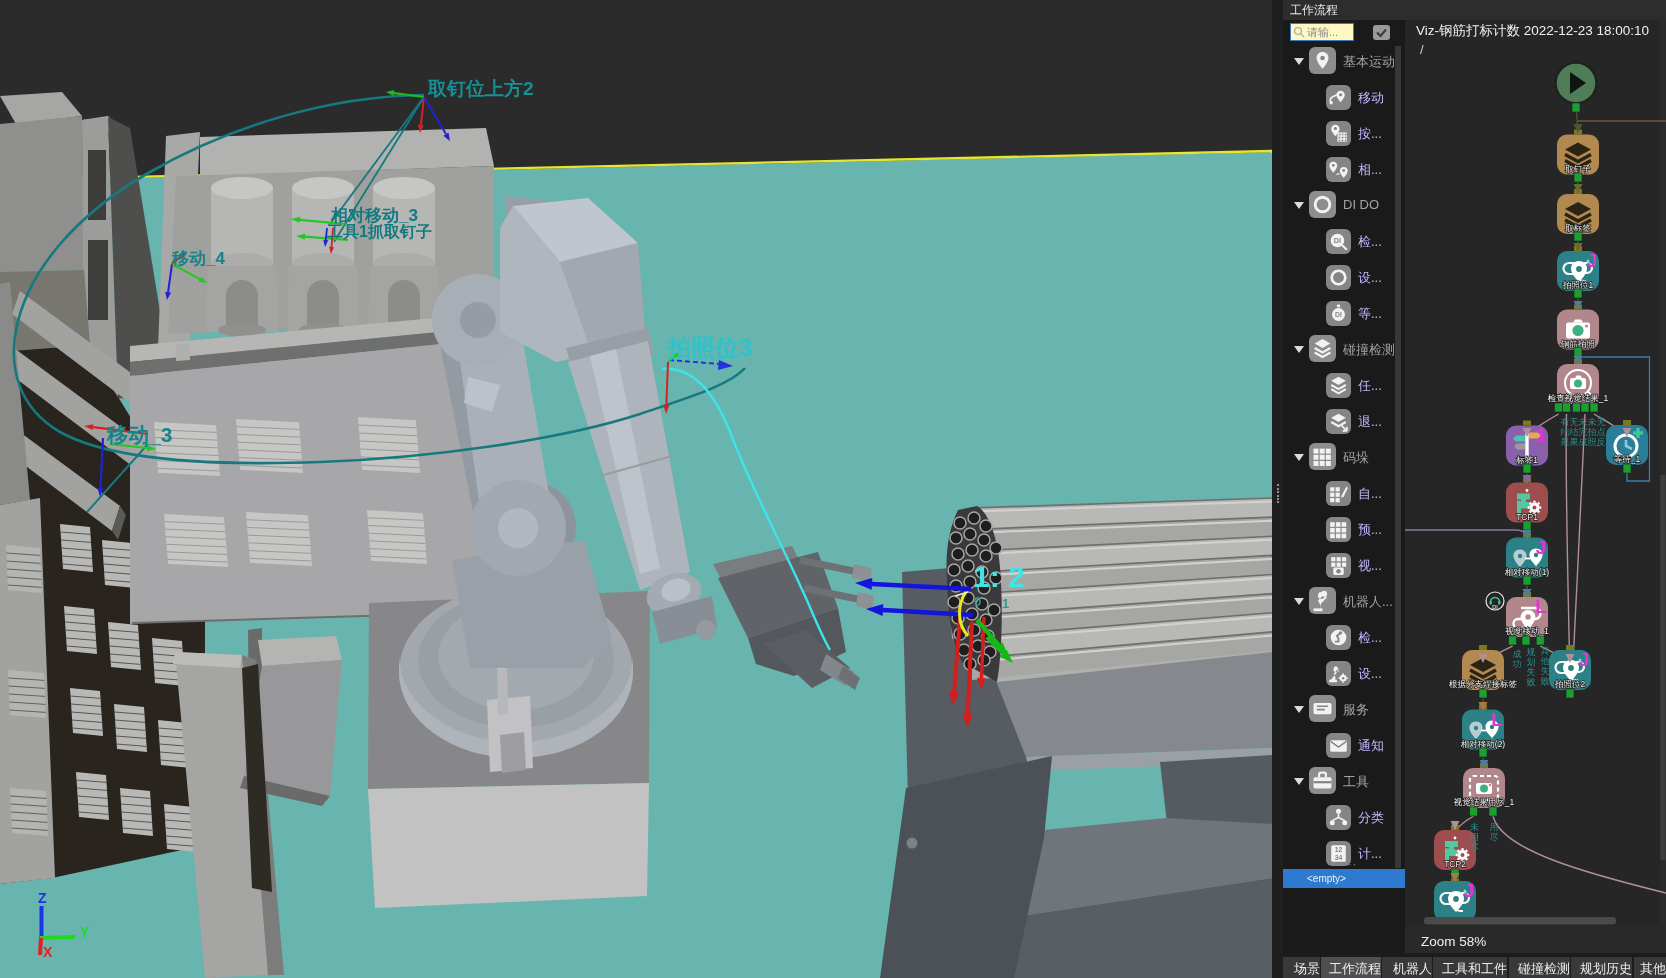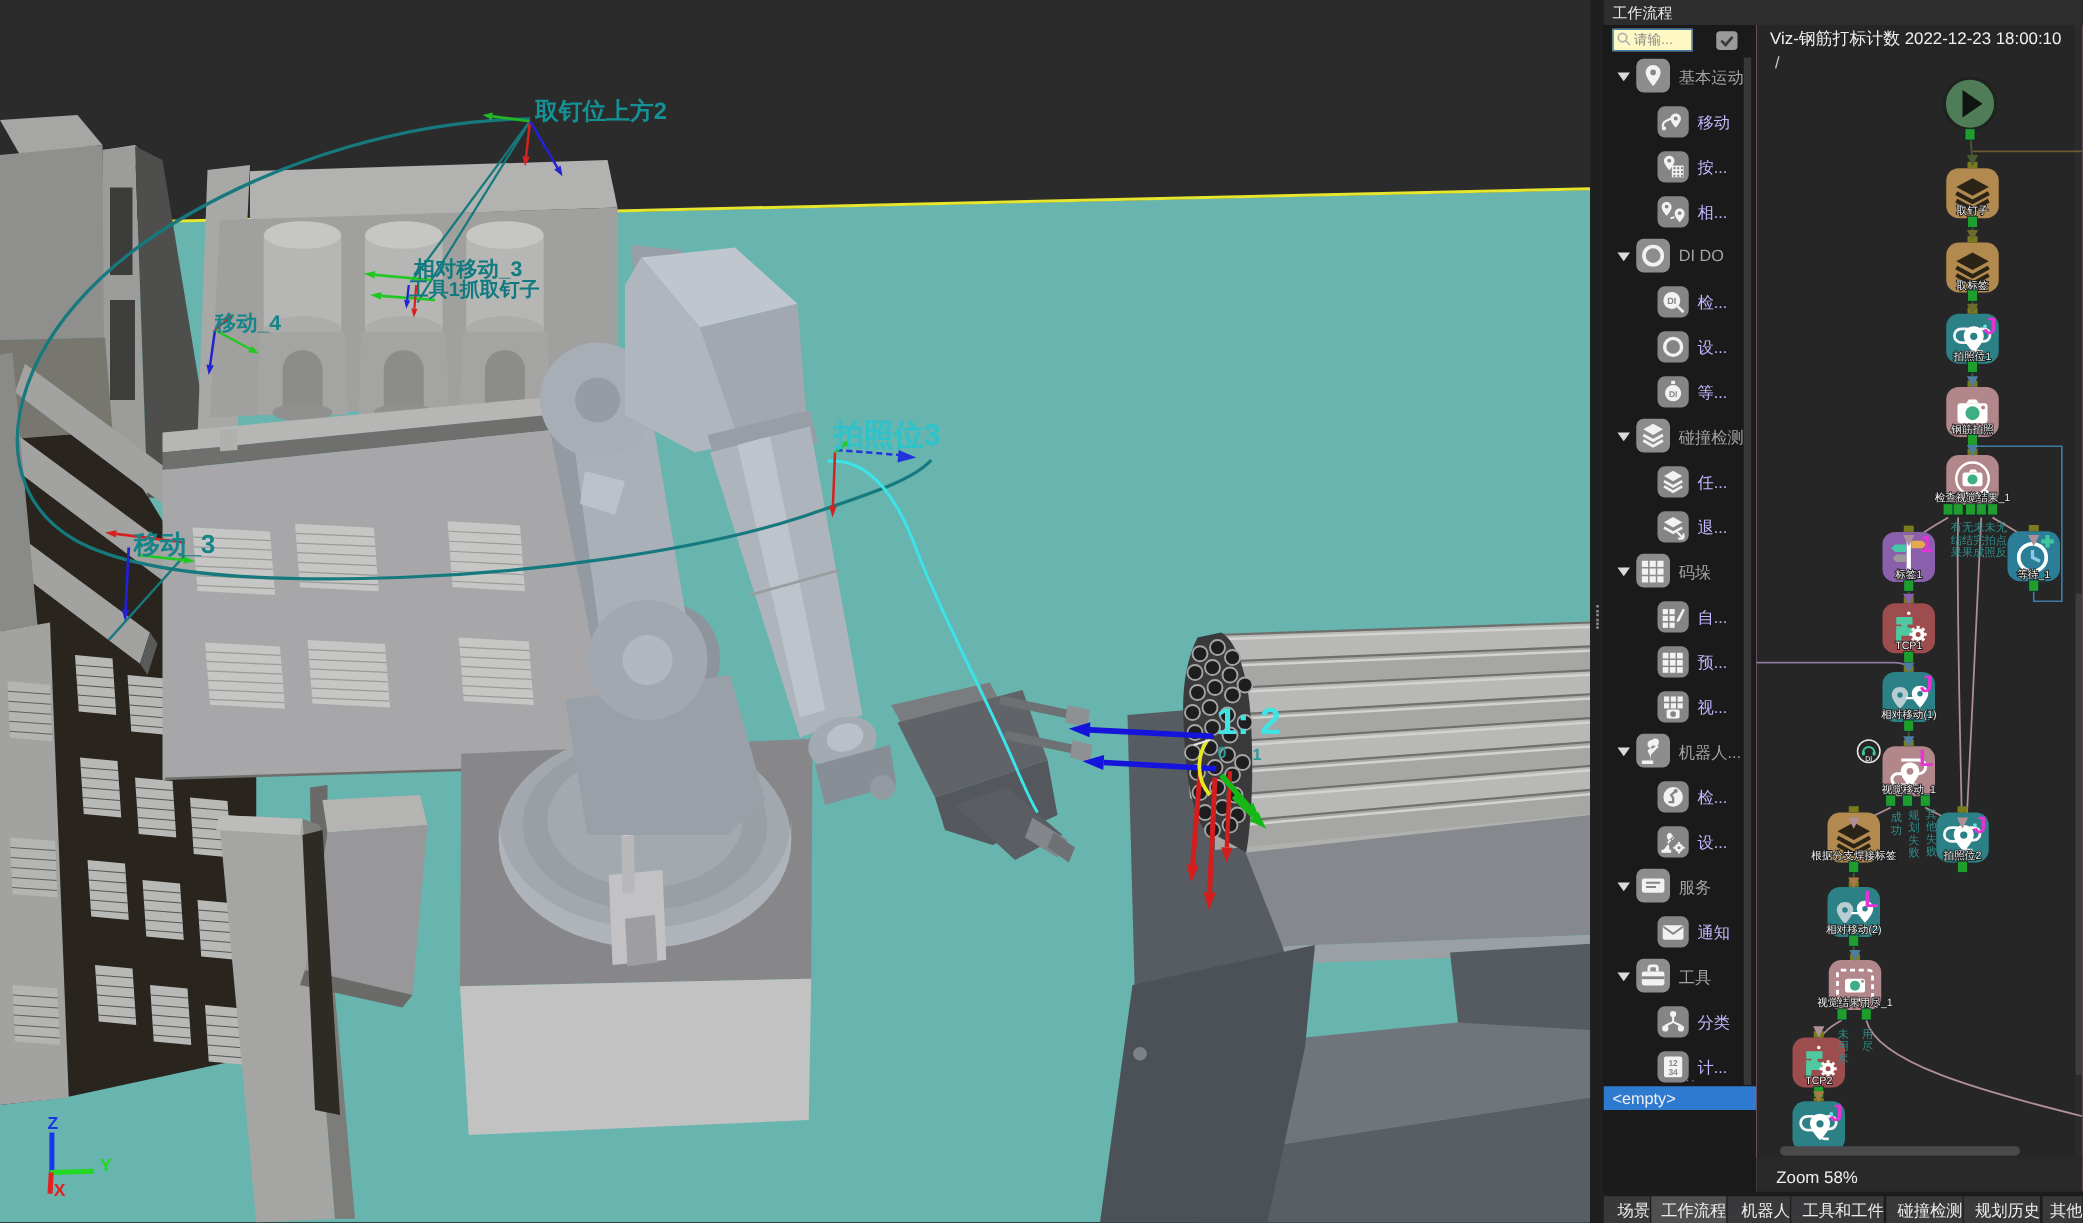--- a/index.html
+++ b/index.html
@@ -15,21 +15,21 @@
 .tab.sel{background:#4f4f51}
 .row{position:absolute;left:0;width:122px;height:36px}
 .tri{position:absolute;left:11px;top:15px;width:0;height:0;border-left:5px solid transparent;border-right:5px solid transparent;border-top:7px solid #dadada}
 .cicon{position:absolute;left:26px;top:4px;width:27px;height:27px;background:#8d8d8d;border-radius:6px;overflow:hidden}
 .kicon{position:absolute;left:43px;top:6px;width:25px;height:25px;background:#858585;border-radius:6px;overflow:hidden}
 .clab{position:absolute;left:60px;top:10px;font-size:13px;color:#a3a3a3;white-space:nowrap}
 .klab{position:absolute;left:75px;top:10px;font-size:13px;color:#c4b5fd;white-space:nowrap}
 #sbox{position:absolute;left:7px;top:3px;width:64px;height:18px;border:1px solid #3f7cba;background:#fef9c3;color:#8a8a8a;font-size:11px;line-height:16px}
 #cbx{position:absolute;left:90px;top:5px;width:17px;height:15px;background:#9a9a9a;border-radius:3px}
 #vsb{position:absolute;left:112px;top:26px;width:6px;height:822px;background:#383838}
-#emptybar{position:absolute;left:0px;top:849px;width:122px;height:19px;background:#2f7ad1;color:#f0f0f0;font-size:13px;line-height:19px;padding-left:7px}
+#emptybar{position:absolute;left:0px;top:849px;width:122px;height:19px;background:#2f7ad1;color:#f0f0f0;font-size:10px;line-height:19px;padding-left:24px}
 #dots6{position:absolute;left:48px;top:839px;color:#888;font-size:10px;letter-spacing:1px}
 #gdots{position:absolute;left:3px;top:483px;width:5px;height:22px}
 .gd{width:2px;height:2px;background:#909090;margin:1.4px auto}
 </style></head>
 <body>
 <div id="app">
 <svg id="scene" class="abs" viewBox="0 0 1272 978">
       <rect x="0" y="0" width="1272" height="978" fill="#2b2b2b"></rect>
       <polygon points="0,181 1272,152 1272,978 0,978" fill="#68b4af"></polygon>
       <line x1="0" y1="180" x2="1272" y2="151" stroke="#e6e62e" stroke-width="2.4"></line>

